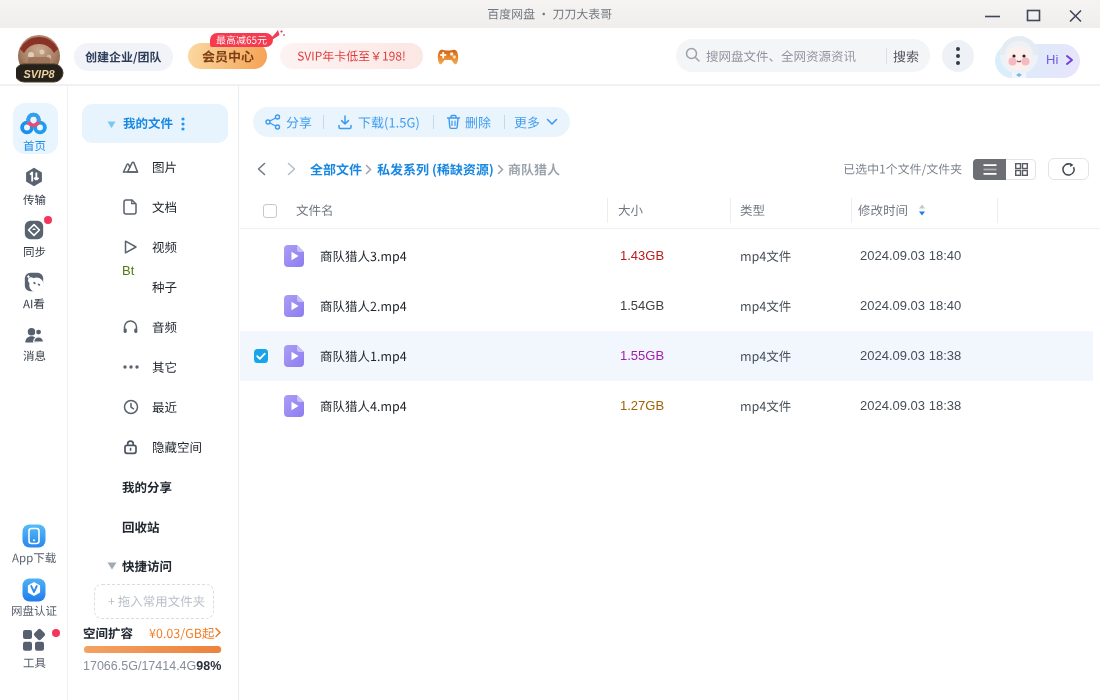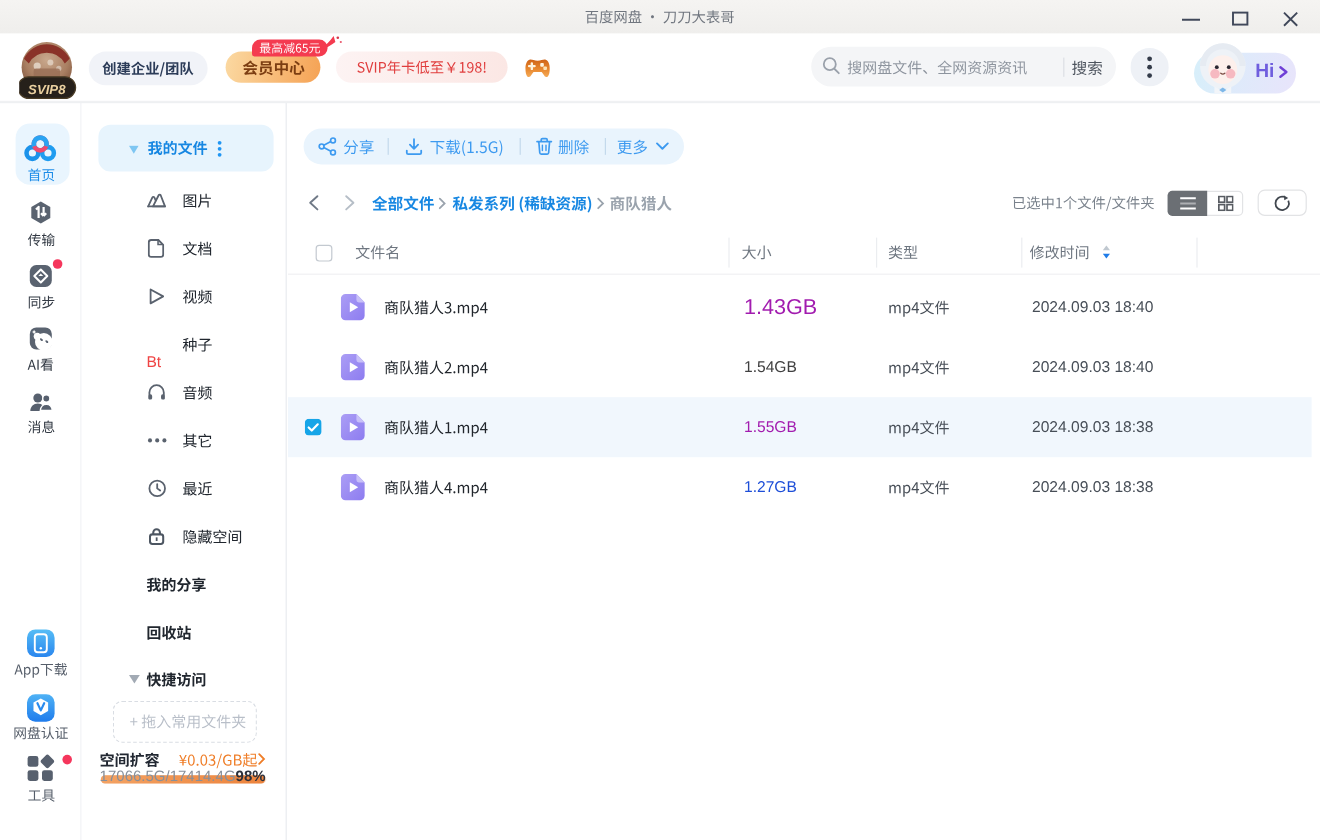--- a/index.html
+++ b/index.html
@@ -260,21 +260,21 @@
 <path d="M20 2a19 19 0 0 1 19 19l-5 0a14 14 0 0 0-28 0l-5 0a19 19 0 0 1 19-19z" fill="#e6ebf2"></path>
 <circle cx="20" cy="24" r="12" fill="#fdf0ec"></circle>
 <circle cx="13.5" cy="27.5" r="4" fill="#f5b3bd" opacity="0.9"></circle>
     <circle cx="26.5" cy="27.5" r="4" fill="#f5b3bd" opacity="0.9"></circle>
 <circle cx="15" cy="22" r="1.6" fill="#2a2630"></circle>
     <circle cx="25" cy="22" r="1.6" fill="#2a2630"></circle>
 <path d="M18.3 27q1.7 1.5 3.4 0" stroke="#7a4a42" stroke-width="1.1" fill="none" stroke-linecap="round"></path>
 <path d="M13 38q7 4.5 14 0l0 6-14 0z" fill="#f2f5f9"></path>
 <path d="M17 41l3-2 3 2-3 2z" fill="#7fb8e8"></path>
 </svg>
-<div class="abs" style="left:1046px;top:51px;width:30px;height:18px;font-size:16px;font-weight:bold;color:#6f5ede;line-height:18px">Hi</div>
+<div class="abs" style="left:1046px;top:51px;width:30px;height:18px;font-size:13px;font-weight:normal;color:#6f5ede;line-height:18px">Hi</div>
 <svg class="abs" style="left:1064px;top:54px" width="10" height="12" viewBox="0 0 10 12">
     <path d="M3 2l5 4-5 4" stroke="#6f3fd6" stroke-width="2" fill="none" stroke-linecap="round" stroke-linejoin="round"></path>
   </svg>
 <div class="abs" style="left:0;top:85px;width:68px;height:615px;background:#fff;border-right:1px solid #eef0f3"></div>
 <div class="abs" style="left:13px;top:103px;width:45px;height:51px;border-radius:12px;background:#e9f5fe"></div>
 <svg class="abs" style="left:20px;top:108px" width="28" height="28" viewBox="0 0 28 28">
 <circle cx="7" cy="19.5" r="4.9" fill="none" stroke="#1b92ea" stroke-width="3.8"></circle>
 <circle cx="20" cy="19.5" r="4.9" fill="none" stroke="#1f9cf0" stroke-width="3.8"></circle>
 <circle cx="13.5" cy="12" r="5.3" fill="none" stroke="#ef4a6e" stroke-width="3.8"></circle>
 <path d="M8.52 13.81 A5.3 5.3 0 1 1 18.48 13.81" fill="none" stroke="#2aa3f2" stroke-width="3.8"></path>
@@ -462,21 +462,21 @@
 <path d="M5.5 13l4.7-9.3a0.95 0.95 0 0 1 1.7 0L15.5 13z" fill="none" stroke="#5a626e" stroke-width="1.5" stroke-linejoin="round"></path>
 <path d="M1.5 13h14" stroke="#5a626e" stroke-width="1.5" stroke-linecap="round"></path>
 </svg>
 <svg class="abs" style="left:123px;top:199px" width="14" height="16" viewBox="0 0 14 16">
 <path d="M1 3a2 2 0 0 1 2-2h6l4 4v8a2 2 0 0 1-2 2H3a2 2 0 0 1-2-2z" fill="none" stroke="#5a626e" stroke-width="1.5"></path>
 <path d="M8.7 1.3v3.4h3.6" fill="none" stroke="#5a626e" stroke-width="1.3"></path>
 </svg>
 <svg class="abs" style="left:123px;top:239px" width="15" height="16" viewBox="0 0 15 16">
 <path d="M2.5 2.2l10.5 5.8-10.5 5.8z" fill="none" stroke="#5a626e" stroke-width="1.5" stroke-linejoin="round"></path>
 </svg>
-<div class="abs" style="left:122px;top:293px;width:20px;height:18px;font-size:13px;color:#ef4444;line-height:18px">Bt</div>
+<div class="abs" style="left:122px;top:262px;width:20px;height:18px;font-size:13px;color:#4d7c0f;line-height:18px">Bt</div>
 <svg class="abs" style="left:123px;top:319px" width="15" height="16" viewBox="0 0 15 16">
 <path d="M1.5 13v-5a6 6 0 0 1 12 0v5" fill="none" stroke="#5a626e" stroke-width="1.5" stroke-linecap="round"></path>
 <rect x="0.8" y="9.5" width="3" height="4.5" rx="1.4" fill="#5a626e"></rect>
     <rect x="11.2" y="9.5" width="3" height="4.5" rx="1.4" fill="#5a626e"></rect>
 </svg>
 <svg class="abs" style="left:122px;top:364px" width="18" height="6" viewBox="0 0 18 6">
     <circle cx="3" cy="3" r="1.7" fill="#5a626e"></circle>
     <circle cx="9" cy="3" r="1.7" fill="#5a626e"></circle>
     <circle cx="15" cy="3" r="1.7" fill="#5a626e"></circle>
   </svg>
@@ -697,21 +697,21 @@
       <g transform="translate(4236,0)">
         <path d="M99 -387C96 -209 85 -48 26 53C44 61 77 79 90 88C119 33 138 -37 150 -116C222 21 342 54 555 54H940C945 32 958 -3 971 -20C908 -17 603 -17 554 -18C460 -18 386 -25 328 -47V-251H491V-317H328V-466H501V-534H312V-660H476V-727H312V-839H241V-727H74V-660H241V-534H48V-466H259V-85C216 -119 186 -170 163 -244C166 -288 169 -334 170 -382ZM548 -516V-189C548 -104 576 -82 670 -82C690 -82 824 -82 846 -82C931 -82 953 -119 962 -261C942 -266 911 -278 895 -291C890 -170 884 -150 841 -150C810 -150 699 -150 677 -150C629 -150 620 -156 620 -189V-449H833V-424H905V-792H538V-726H833V-516Z"></path>
       </g>
     </g>
   </svg>
 <svg class="abs" style="left:214px;top:627px" width="8" height="11" viewBox="0 0 8 11">
     <path d="M2 1.5l4 4-4 4" stroke="#ef7d27" stroke-width="1.5" fill="none" stroke-linecap="round"></path>
   </svg>
 <div class="abs" style="left:84px;top:646px;width:138px;height:7px;border-radius:3.5px;background:#f8e9de"></div>
 <div class="abs" style="left:84px;top:646px;width:137px;height:7px;border-radius:3.5px;background:linear-gradient(90deg,#f3a263,#ec833c)"></div>
-<div class="abs" style="left:83px;top:640px;width:150px;height:15px;font-size:12.5px;color:#878f9a;line-height:15px">17066.5G/17414.4G<b style="color:#2b313c">98%</b></div>
+<div class="abs" style="left:83px;top:659px;width:150px;height:15px;font-size:12.5px;color:#878f9a;line-height:15px">17066.5G/17414.4G<b style="color:#2b313c">98%</b></div>
 <div class="abs" style="left:253px;top:107px;width:317px;height:30px;border-radius:15px;background:#e9f4fd"></div>
 <svg class="abs" style="left:265px;top:114px" width="16" height="16" viewBox="0 0 16 16">
 <circle cx="3" cy="8" r="2" fill="none" stroke="#3d9af0" stroke-width="1.4"></circle>
     <circle cx="12.5" cy="3" r="2" fill="none" stroke="#3d9af0" stroke-width="1.4"></circle>
     <circle cx="12.5" cy="13" r="2" fill="none" stroke="#3d9af0" stroke-width="1.4"></circle>
 <path d="M4.8 7L10.7 4M4.8 9l5.9 3" stroke="#3d9af0" stroke-width="1.4"></path>
 </svg>
 <svg style="position:absolute;left:286px;top:115.5px;overflow:visible" width="26.0" height="14.6" viewBox="0 0 2000 1120">
     <g fill="#3d9af0" transform="translate(0,880)">
       <g transform="translate(0,0)">
@@ -1015,21 +1015,21 @@
         <path d="M92 0H184V-394C233 -450 279 -477 320 -477C389 -477 421 -434 421 -332V0H512V-394C563 -450 607 -477 649 -477C718 -477 750 -434 750 -332V0H841V-344C841 -482 788 -557 677 -557C610 -557 554 -514 497 -453C475 -517 431 -557 347 -557C282 -557 226 -516 178 -464H176L167 -543H92Z"></path>
       </g>
       <g transform="translate(5759,0)">
         <path d="M92 229H184V45L181 -50C230 -9 282 13 331 13C455 13 567 -94 567 -280C567 -448 491 -557 351 -557C288 -557 227 -521 178 -480H176L167 -543H92ZM316 -64C280 -64 232 -78 184 -120V-406C236 -454 283 -480 328 -480C432 -480 472 -400 472 -279C472 -145 406 -64 316 -64Z"></path>
       </g>
       <g transform="translate(6379,0)">
         <path d="M340 0H426V-202H524V-275H426V-733H325L20 -262V-202H340ZM340 -275H115L282 -525C303 -561 323 -598 341 -633H345C343 -596 340 -536 340 -500Z"></path>
       </g>
     </g>
   </svg>
-<div class="abs" style="left:620px;top:248px;width:80px;height:16px;font-size:18px;color:#a21caf;line-height:16px">1.43GB</div>
+<div class="abs" style="left:620px;top:248px;width:80px;height:16px;font-size:13px;color:#b91c1c;line-height:16px">1.43GB</div>
 <svg style="position:absolute;left:740px;top:249.8px;overflow:visible" width="51.3" height="14.0" viewBox="0 0 4101 1120">
     <g fill="#474e57" transform="translate(0,880)">
       <g transform="translate(0,0)">
         <path d="M92 0H184V-394C233 -450 279 -477 320 -477C389 -477 421 -434 421 -332V0H512V-394C563 -450 607 -477 649 -477C718 -477 750 -434 750 -332V0H841V-344C841 -482 788 -557 677 -557C610 -557 554 -514 497 -453C475 -517 431 -557 347 -557C282 -557 226 -516 178 -464H176L167 -543H92Z"></path>
       </g>
       <g transform="translate(926,0)">
         <path d="M92 229H184V45L181 -50C230 -9 282 13 331 13C455 13 567 -94 567 -280C567 -448 491 -557 351 -557C288 -557 227 -521 178 -480H176L167 -543H92ZM316 -64C280 -64 232 -78 184 -120V-406C236 -454 283 -480 328 -480C432 -480 472 -400 472 -279C472 -145 406 -64 316 -64Z"></path>
       </g>
       <g transform="translate(1546,0)">
         <path d="M340 0H426V-202H524V-275H426V-733H325L20 -262V-202H340ZM340 -275H115L282 -525C303 -561 323 -598 341 -633H345C343 -596 340 -536 340 -500Z"></path>
@@ -1186,21 +1186,21 @@
         <path d="M92 0H184V-394C233 -450 279 -477 320 -477C389 -477 421 -434 421 -332V0H512V-394C563 -450 607 -477 649 -477C718 -477 750 -434 750 -332V0H841V-344C841 -482 788 -557 677 -557C610 -557 554 -514 497 -453C475 -517 431 -557 347 -557C282 -557 226 -516 178 -464H176L167 -543H92Z"></path>
       </g>
       <g transform="translate(5759,0)">
         <path d="M92 229H184V45L181 -50C230 -9 282 13 331 13C455 13 567 -94 567 -280C567 -448 491 -557 351 -557C288 -557 227 -521 178 -480H176L167 -543H92ZM316 -64C280 -64 232 -78 184 -120V-406C236 -454 283 -480 328 -480C432 -480 472 -400 472 -279C472 -145 406 -64 316 -64Z"></path>
       </g>
       <g transform="translate(6379,0)">
         <path d="M340 0H426V-202H524V-275H426V-733H325L20 -262V-202H340ZM340 -275H115L282 -525C303 -561 323 -598 341 -633H345C343 -596 340 -536 340 -500Z"></path>
       </g>
     </g>
   </svg>
-<div class="abs" style="left:620px;top:398px;width:80px;height:16px;font-size:13px;color:#1d4ed8;line-height:16px">1.27GB</div>
+<div class="abs" style="left:620px;top:398px;width:80px;height:16px;font-size:13px;color:#a16207;line-height:16px">1.27GB</div>
 <svg style="position:absolute;left:740px;top:399.8px;overflow:visible" width="51.3" height="14.0" viewBox="0 0 4101 1120">
     <g fill="#474e57" transform="translate(0,880)">
       <g transform="translate(0,0)">
         <path d="M92 0H184V-394C233 -450 279 -477 320 -477C389 -477 421 -434 421 -332V0H512V-394C563 -450 607 -477 649 -477C718 -477 750 -434 750 -332V0H841V-344C841 -482 788 -557 677 -557C610 -557 554 -514 497 -453C475 -517 431 -557 347 -557C282 -557 226 -516 178 -464H176L167 -543H92Z"></path>
       </g>
       <g transform="translate(926,0)">
         <path d="M92 229H184V45L181 -50C230 -9 282 13 331 13C455 13 567 -94 567 -280C567 -448 491 -557 351 -557C288 -557 227 -521 178 -480H176L167 -543H92ZM316 -64C280 -64 232 -78 184 -120V-406C236 -454 283 -480 328 -480C432 -480 472 -400 472 -279C472 -145 406 -64 316 -64Z"></path>
       </g>
       <g transform="translate(1546,0)">
         <path d="M340 0H426V-202H524V-275H426V-733H325L20 -262V-202H340ZM340 -275H115L282 -525C303 -561 323 -598 341 -633H345C343 -596 340 -536 340 -500Z"></path>

